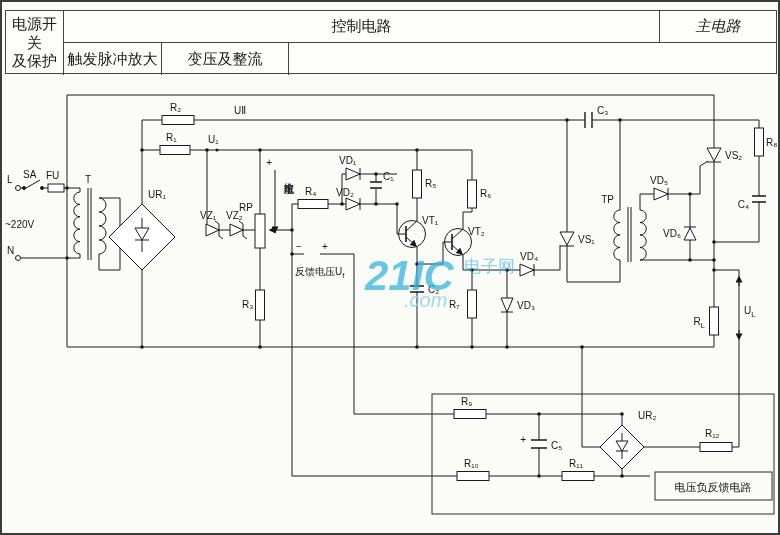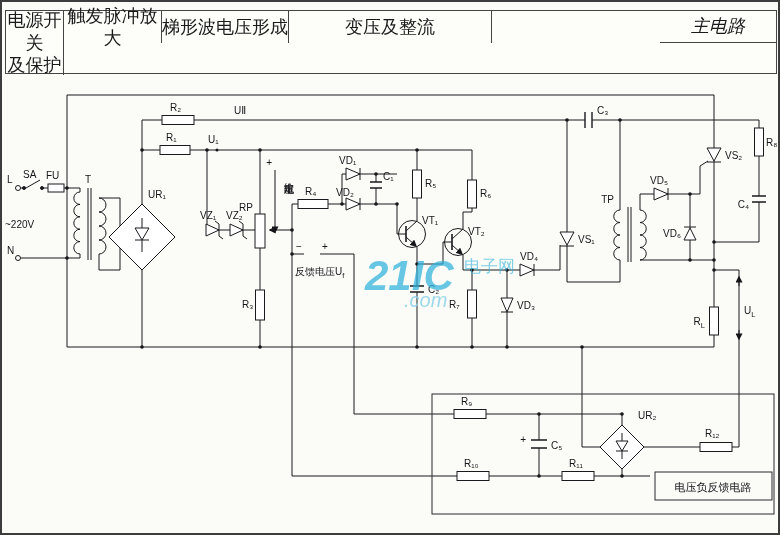--- a/index.html
+++ b/index.html
@@ -1,18 +1,18 @@
 <!DOCTYPE html>
 <html><head>
 <meta charset="utf-8">
 <style>
   html,body{margin:0;padding:0;background:#e8e8e8;}
   .page{position:relative;width:780px;height:535px;background:#fbfbf7;border:2px solid #3c3c3c;box-sizing:border-box;overflow:hidden;font-family:"Liberation Sans","DejaVu Sans",sans-serif;}
   svg{position:absolute;left:0;top:0;}
-  .hdr{position:absolute;left:3px;top:8px;width:772px;height:64px;display:grid;grid-template-columns:58px 98px 127px 203px 168px 1fr;grid-template-rows:32px 32px;border:1px solid #444;background:#fdfdfa;font-size:18px;color:#1a1a1a;box-sizing:border-box;}
+  .hdr{position:absolute;left:3px;top:8px;width:772px;height:64px;display:grid;grid-template-columns:58px 98px 127px 203px 168px 1fr;grid-template-rows:32px 32px;border:1px solid #444;background:#fdfdfa;font-size:15px;color:#1a1a1a;box-sizing:border-box;}
   .hc{border-right:1px solid #444;border-bottom:1px solid #444;display:flex;align-items:center;justify-content:center;text-align:center;line-height:1.25;}
   .nr{border-right:none}.nb{border-bottom:none}
   .power{grid-row:1/3;grid-column:1;white-space:pre-line;}
   .ctrl{grid-row:1;grid-column:2/6;}
   .mainc{grid-row:1;grid-column:6;font-style:italic;}
   text{font-family:"Liberation Sans","DejaVu Sans",sans-serif;font-size:10px;fill:#15151a;}
   .vtext{writing-mode:vertical-rl;text-orientation:upright;letter-spacing:1px;}
   .wm1{font-size:42px;font-weight:bold;font-style:italic;fill:#2fb3dc;opacity:.72;}
   .wm2{font-size:17px;fill:#2fb3dc;opacity:.6;}
   .wm3{font-size:20px;font-style:italic;fill:#8ed3ea;opacity:.85;}
@@ -267,19 +267,19 @@
   <g>
     <text class="wm1" x="363" y="288">21IC</text>
     <text class="wm2" x="462" y="270">电子网</text>
     <text class="wm3" x="402" y="305">.com</text>
   </g>
 </svg>
 
 <div class="hdr">
   <div class="hc power nb">电源开关
 及保护</div>
+  <div class="hc ctrl">控制电路</div>
   <div class="hc mainc nr">主电路</div>
   <div class="hc nb">触发脉冲放大</div>
-  <div class="hc nb">梯形波电压形成</div>
   <div class="hc nb">变压及整流</div>
 </div>
 
 </div>
 
 </body></html>

